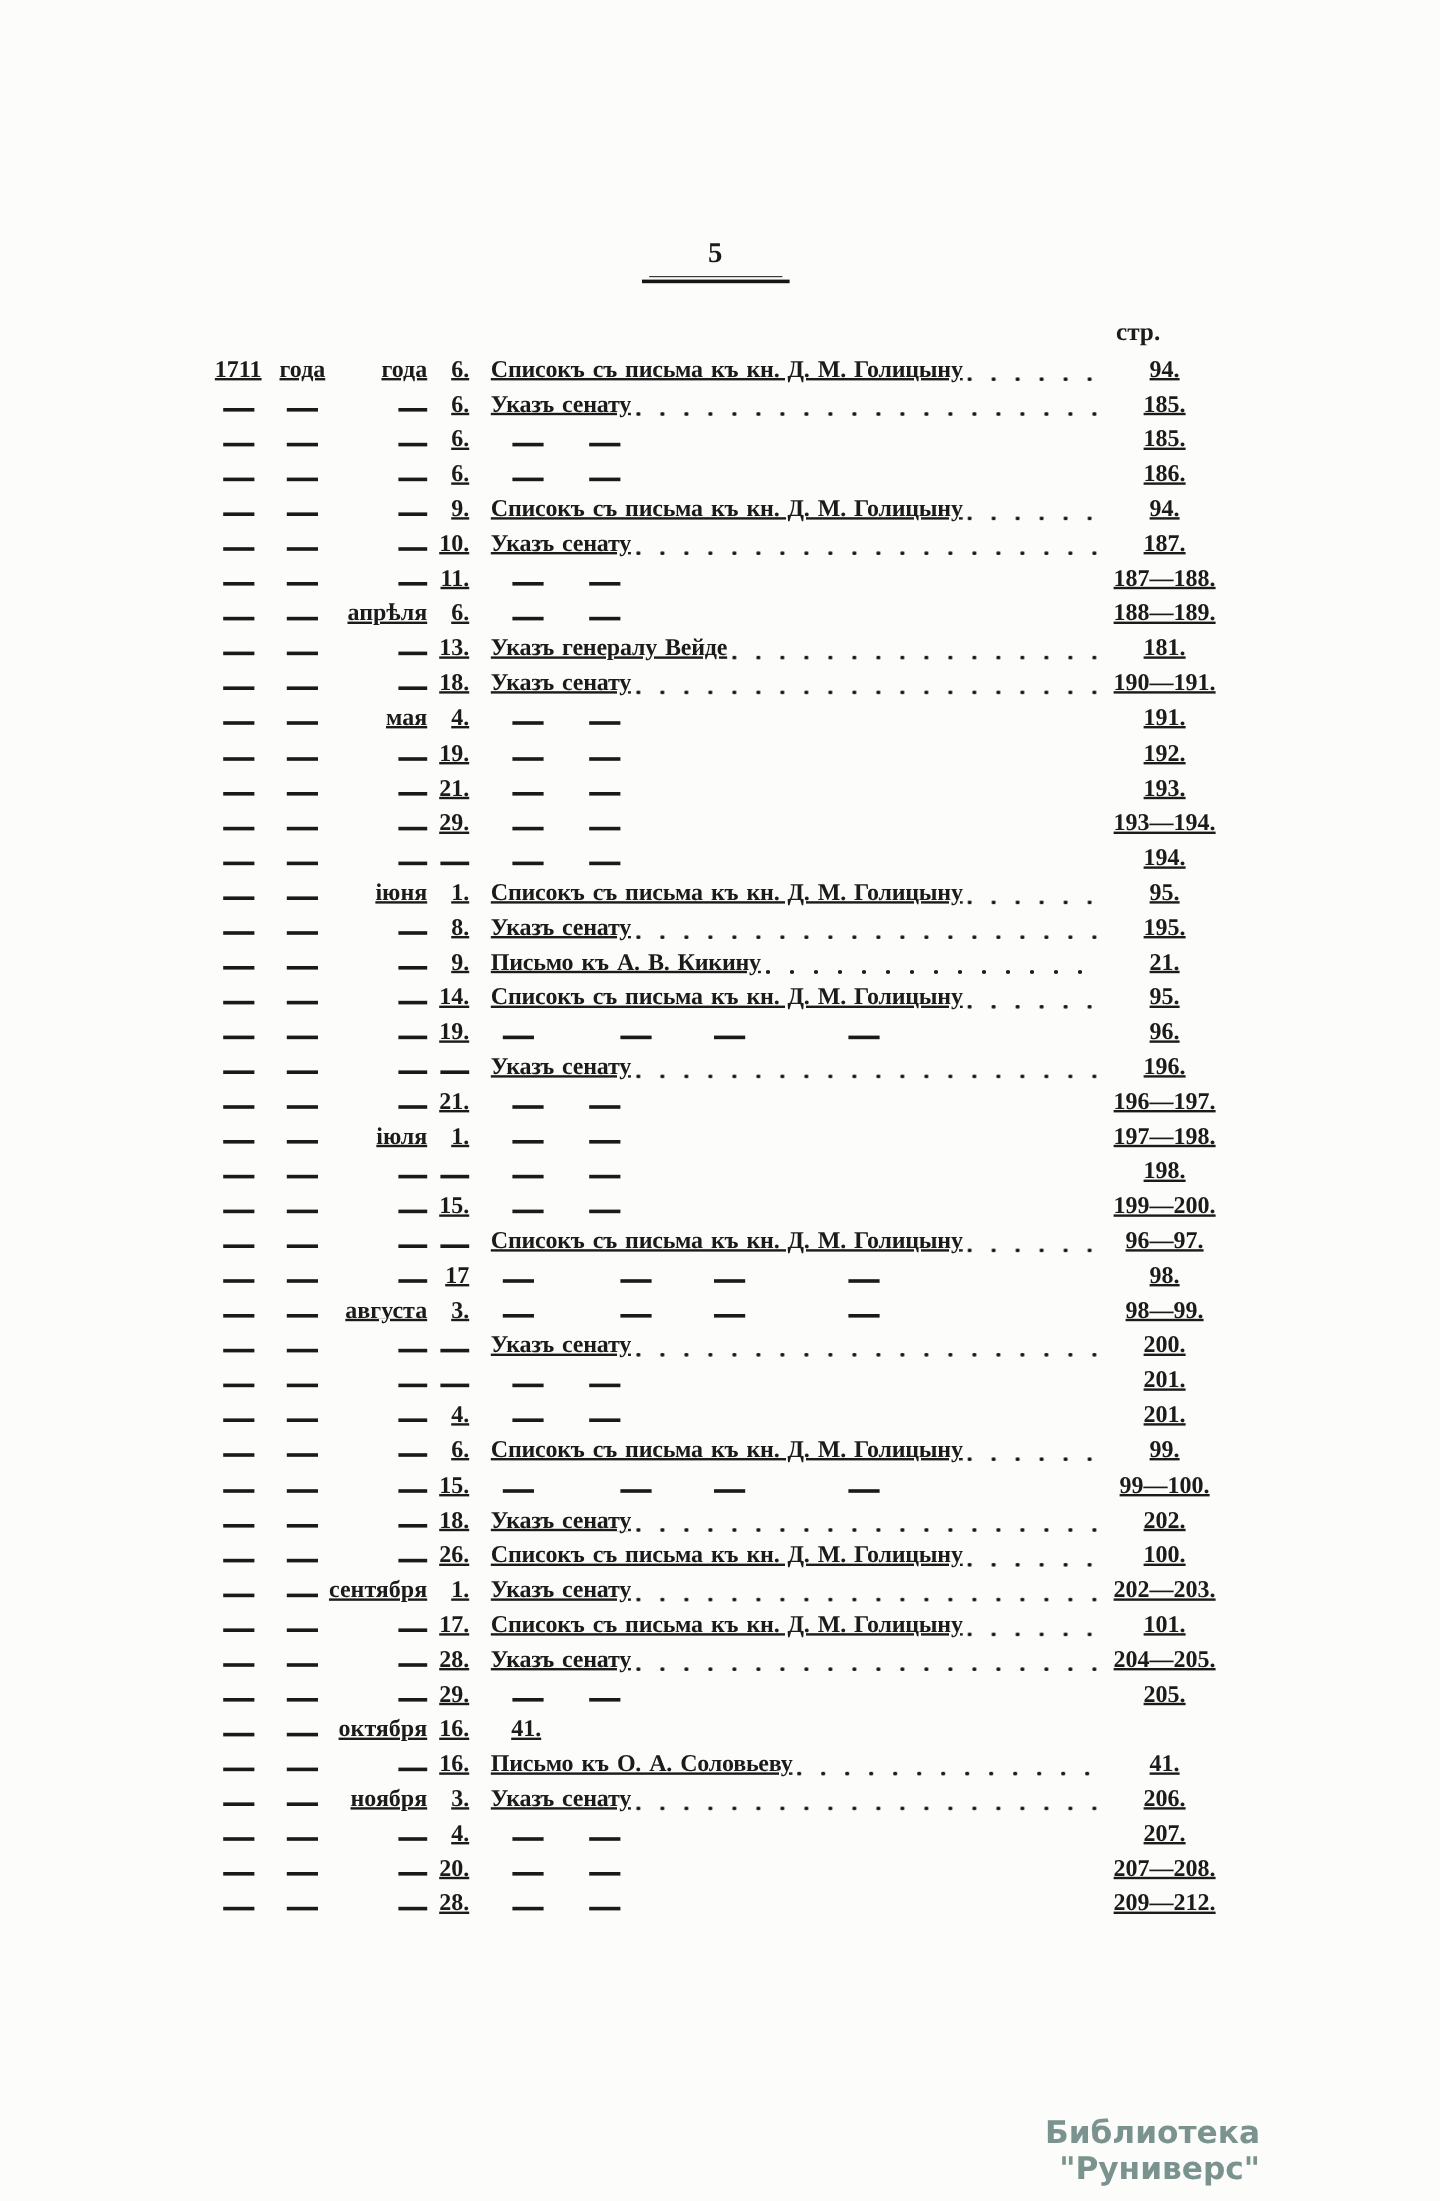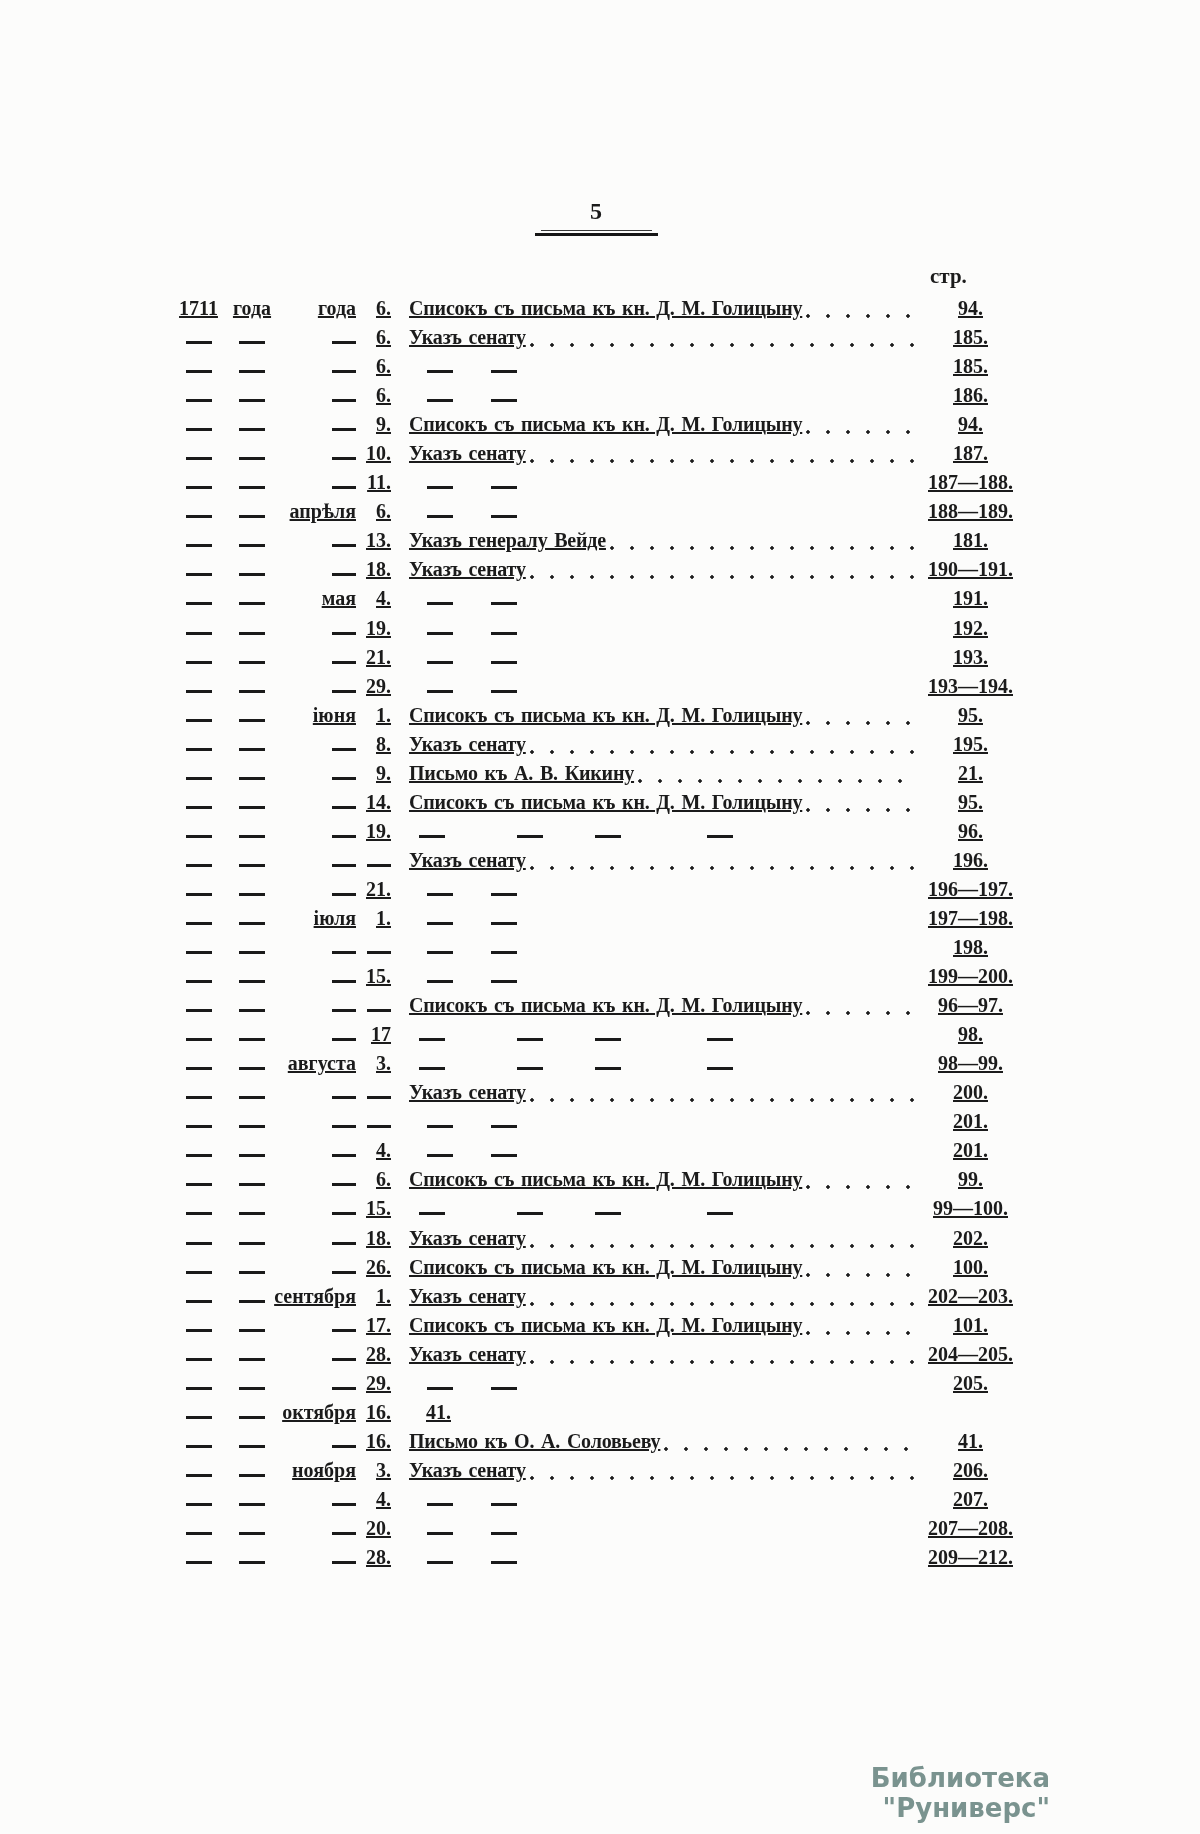--- a/index.html
+++ b/index.html
@@ -306,20 +306,40 @@
       </div>
       <div class="c-page">193—194.</div>
     </div>
     <div class="row">
       <div class="c-year">
         <span class="dash-block"></span>
       </div>
       <div class="c-goda">
         <span class="dash-block"></span>
       </div>
+      <div class="c-month">
+        <span class="dash-block"></span>
+      </div>
+      <div class="c-day">
+        <span class="dash-block"></span>
+      </div>
+      <div class="c-title">
+        <span class="dash-block d2-1"></span>
+        <span class="dash-block d2-2"></span>
+        <span class="leader"></span>
+      </div>
+      <div class="c-page">194.</div>
+    </div>
+    <div class="row">
+      <div class="c-year">
+        <span class="dash-block"></span>
+      </div>
+      <div class="c-goda">
+        <span class="dash-block"></span>
+      </div>
       <div class="c-month">іюня</div>
       <div class="c-day">1.</div>
       <div class="c-title">
         <span class="t-label">Списокъ съ письма къ кн. Д. М. Голицыну</span>
         <span class="leader"></span>
       </div>
       <div class="c-page">95.</div>
     </div>
     <div class="row">
       <div class="c-year">

